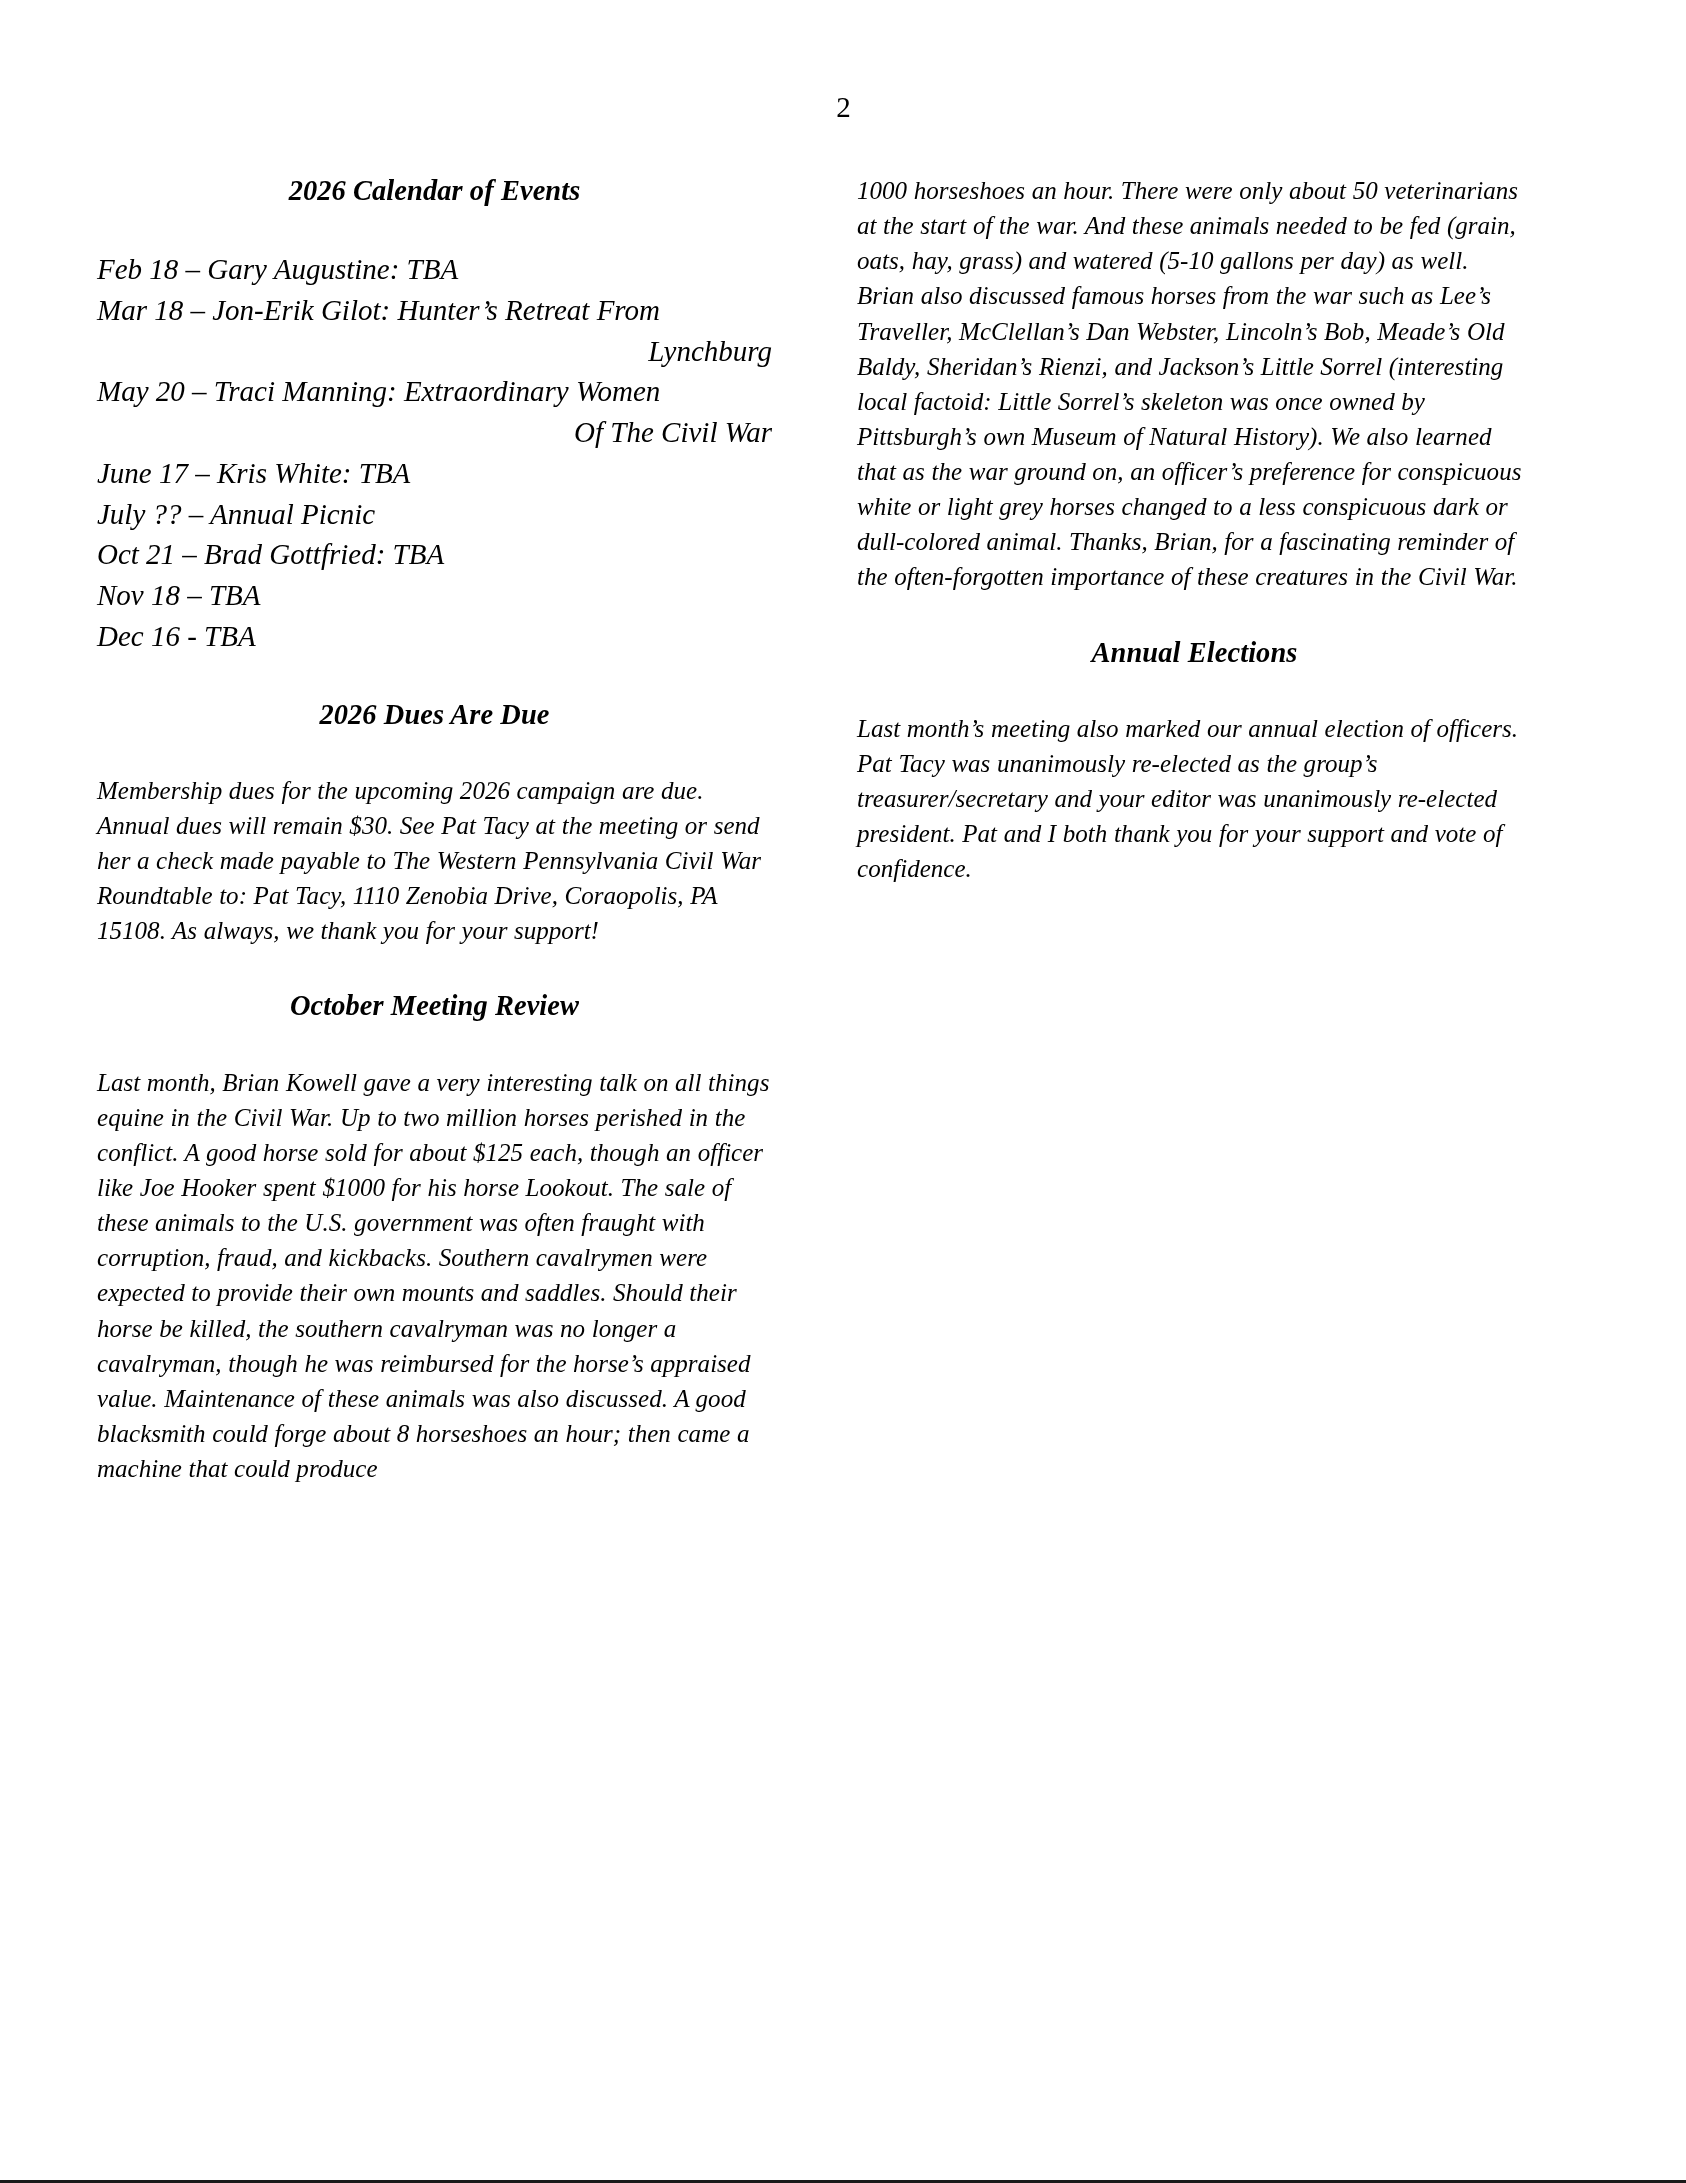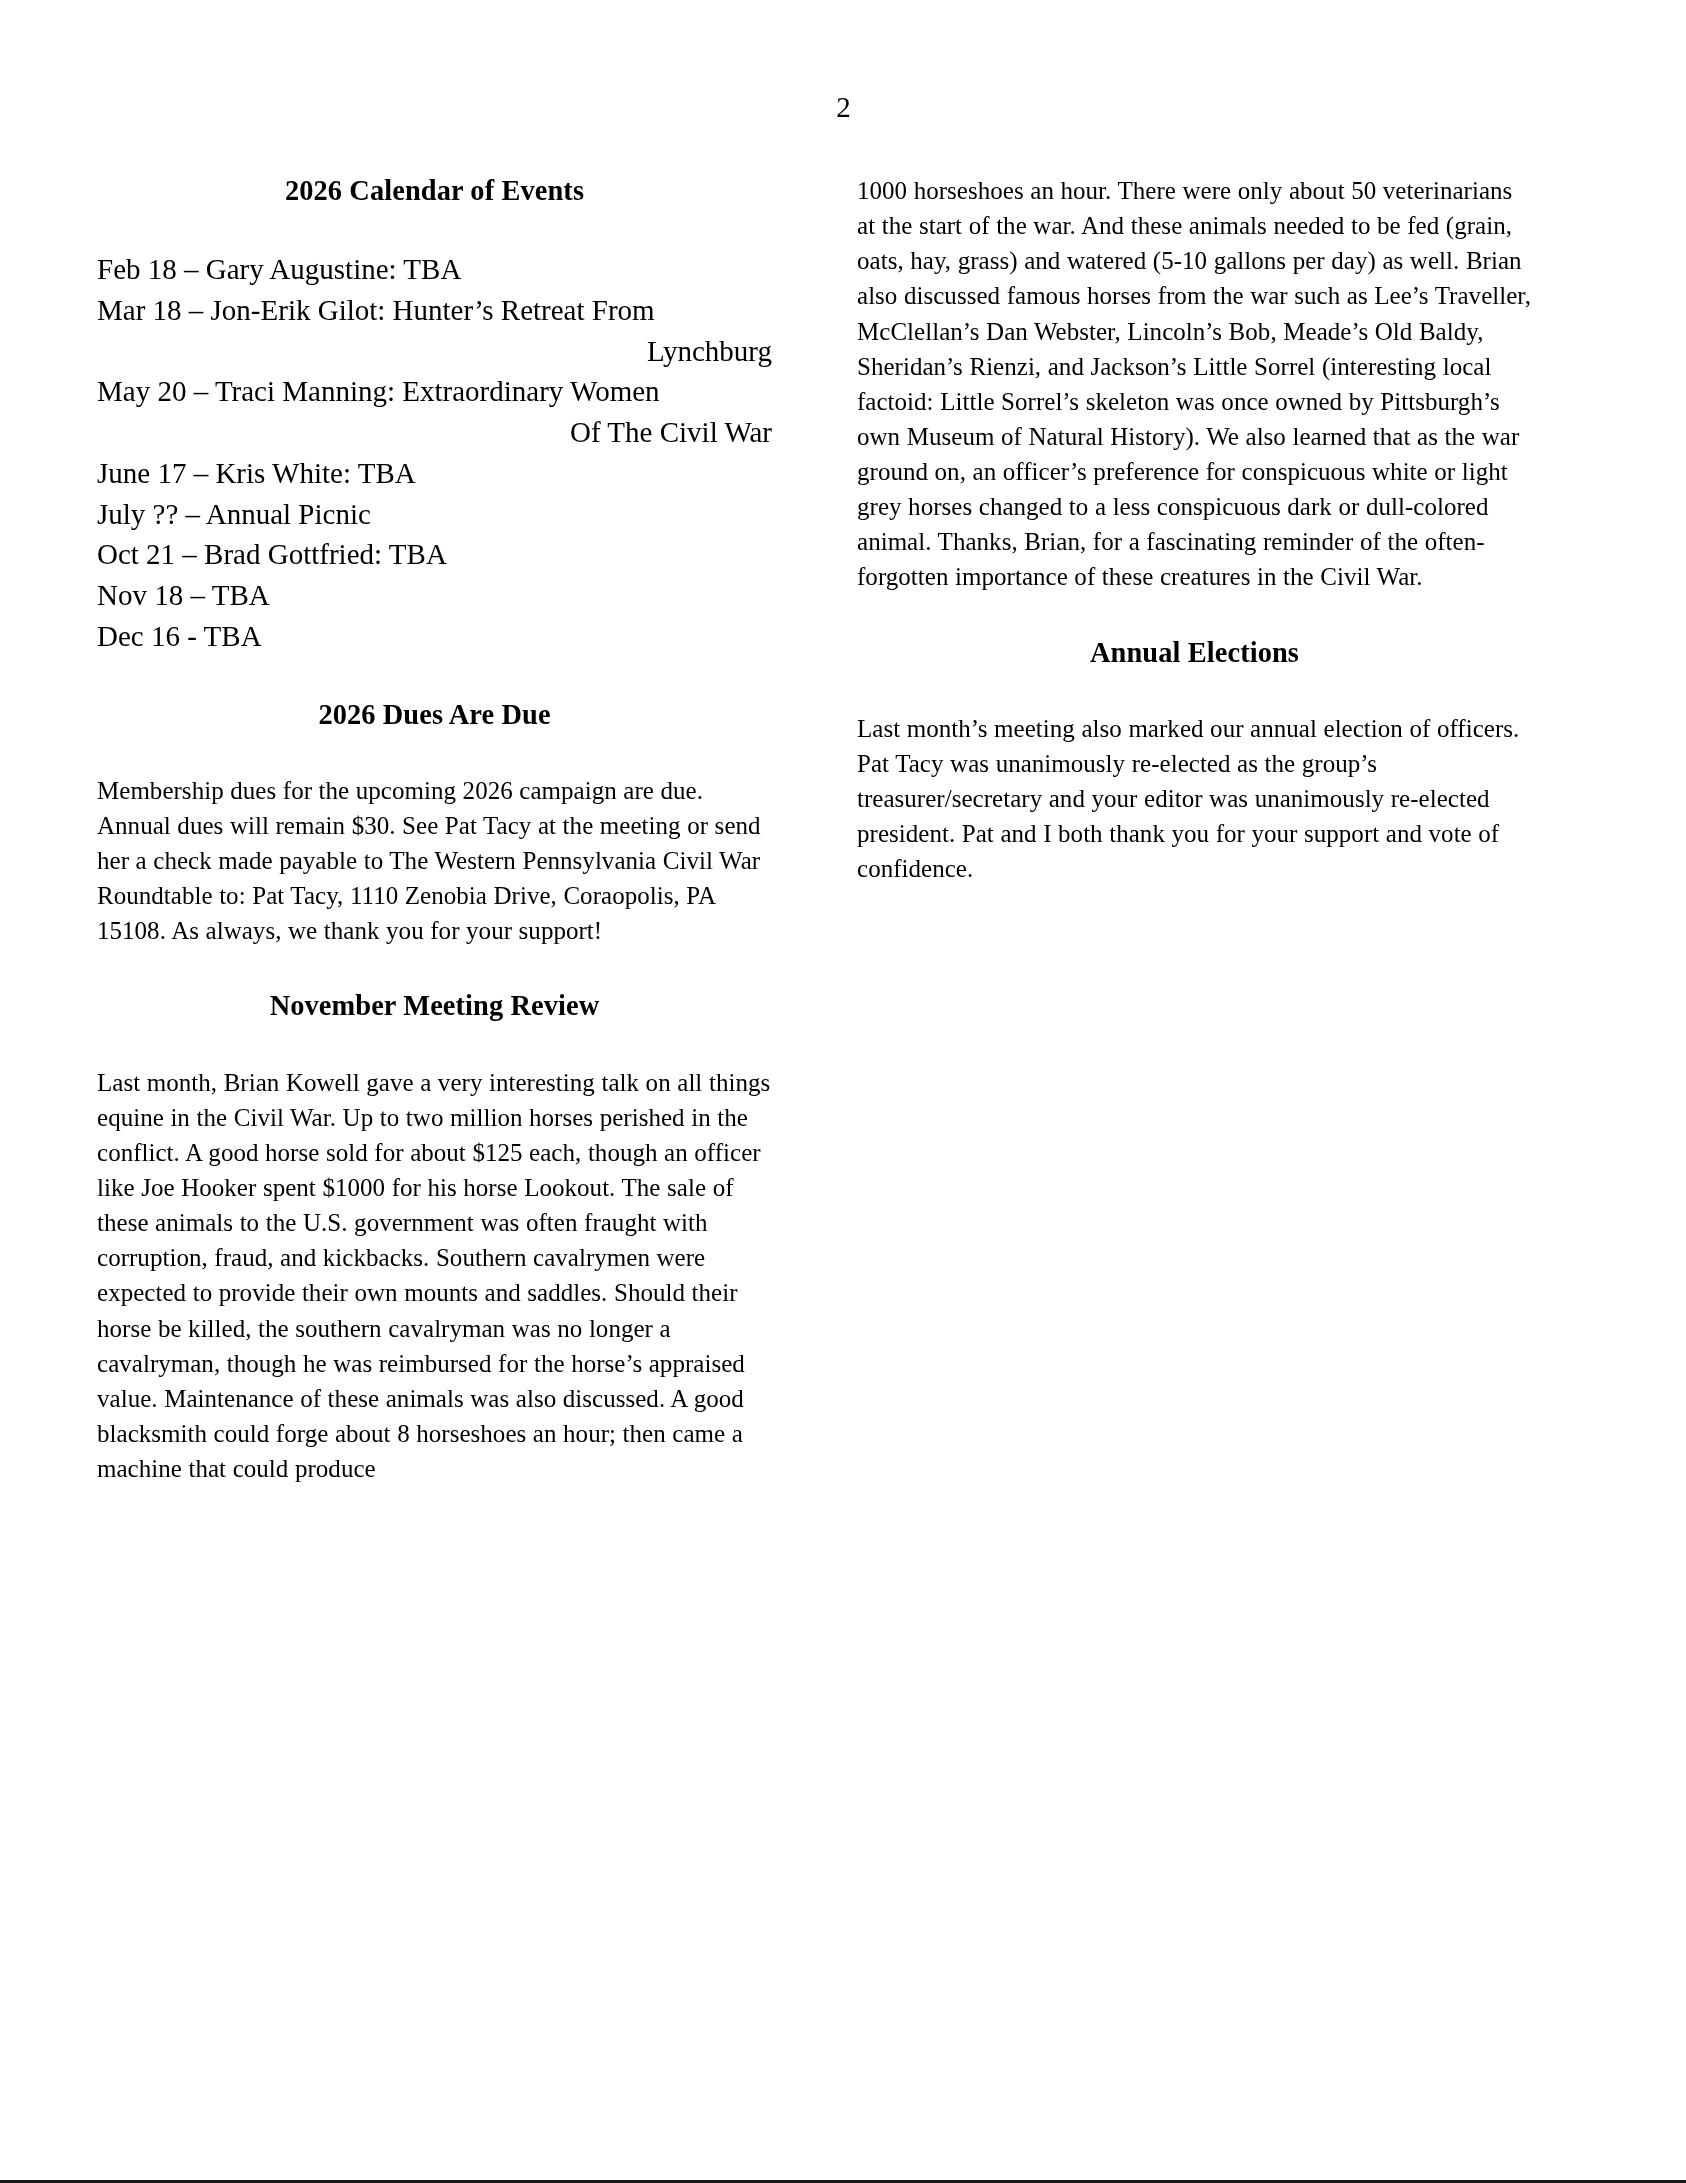--- a/index.html
+++ b/index.html
@@ -42,20 +42,21 @@
   
   .columns {
     position: absolute;
     top: 173px;
     left: 97px;
     width: 1500px;
     display: flex;
     flex-direction: row;
     align-items: flex-start;
     gap: 85px;
+    font-style: italic;
   }
   .col {
     width: 675px;
     flex: 0 0 675px;
   }
 
   h2.section-heading {
     font-size: 28.4px;
     font-weight: bold;
     text-align: center;
@@ -143,21 +144,21 @@
       <div class="spacer-md"></div>
 
       <h2 class="section-heading">2026 Dues Are Due</h2>
 
       <div class="spacer-lg"></div>
 
       <p class="body-text">Membership dues for the upcoming 2026 campaign are due.  Annual dues will remain $30.  See Pat Tacy at the meeting or send her a check made payable to The Western Pennsylvania Civil War Roundtable to: Pat Tacy, 1110 Zenobia Drive, Coraopolis, PA 15108.  As always, we thank you for your support!</p>
 
       <div class="spacer-md"></div>
 
-      <h2 class="section-heading">November Meeting Review</h2>
+      <h2 class="section-heading">October Meeting Review</h2>
 
       <div class="spacer-lg"></div>
 
       <p class="body-text">Last month, Brian Kowell gave a very interesting talk on all things equine in the Civil War.  Up to two million horses perished in the conflict.  A good horse sold for about $125 each, though an officer like Joe Hooker spent $1000 for his horse Lookout.  The sale of these animals to the U.S. government was often fraught with corruption, fraud, and kickbacks.  Southern cavalrymen were expected to provide their own mounts and saddles.  Should their horse be killed, the southern cavalryman was no longer a cavalryman, though he was reimbursed for the horse’s appraised value.  Maintenance of these animals was also discussed.  A good blacksmith could forge about 8 horseshoes an hour; then came a machine that could produce</p>
 
     </div>
 
     <div class="col">
 
       <p class="body-text">1000 horseshoes an hour.  There were only about 50 veterinarians at the start of the war.  And these animals needed to be fed (grain, oats, hay, grass) and watered (5-10 gallons per day) as well.  Brian also discussed famous horses from the war such as Lee’s Traveller, McClellan’s Dan Webster, Lincoln’s Bob, Meade’s Old Baldy, Sheridan’s Rienzi, and Jackson’s Little Sorrel (interesting local factoid: Little Sorrel’s skeleton was once owned by Pittsburgh’s own Museum of Natural History).  We also learned that as the war ground on, an officer’s preference for conspicuous white or light grey horses changed to a less conspicuous dark or dull-colored animal.  Thanks, Brian, for a fascinating reminder of the often-forgotten importance of these creatures in the Civil War.</p>

